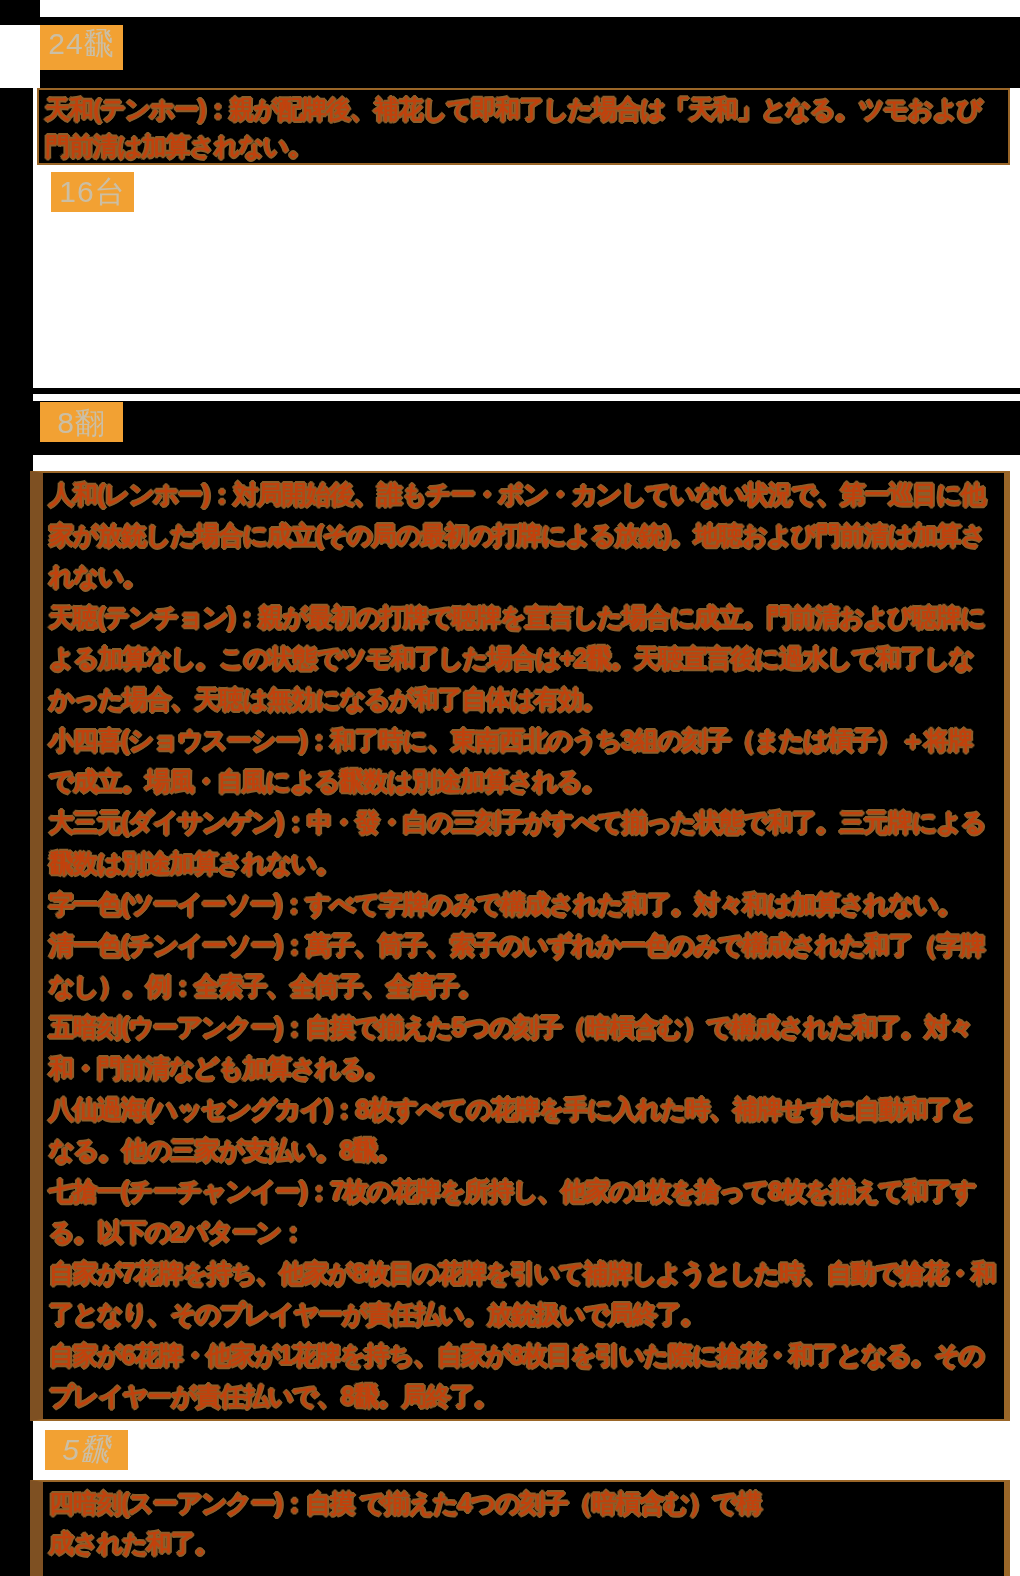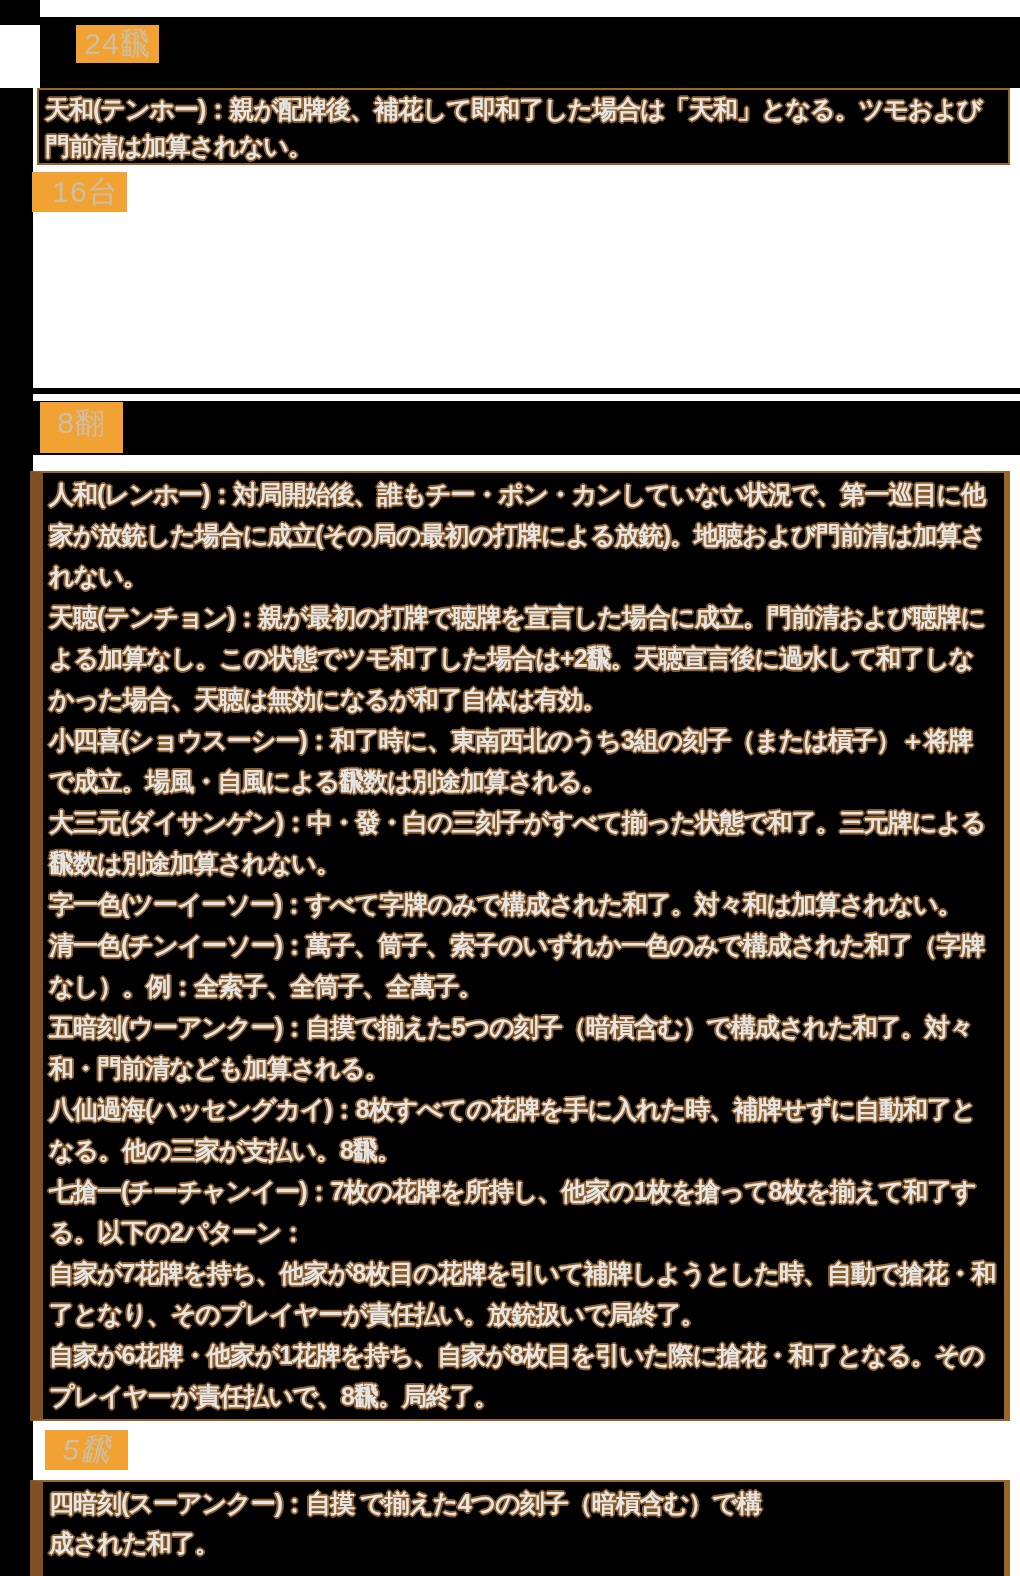--- a/index.html
+++ b/index.html
@@ -18,30 +18,30 @@
   .gap-16{left:33px;top:165px;width:987px;height:60px;}
   .strip-8{left:33px;top:394px;width:987px;height:7px;}
   .gap-5{left:33px;top:1405px;width:987px;height:75px;}
 
   
   .fan-label{
     position:absolute;width:83px;height:40px;background:#F2A133;
     color:#CBBFA6;font-size:30px;font-weight:400;line-height:40px;
     text-align:center;letter-spacing:1px;
   }
-  .fl-24{left:40px;top:25px;height:38px;line-height:38px;margin-left:36px;}
-  .fl-16{left:32px;top:172px;padding-left:12px;}
-  .fl-8{left:40px;top:402px;height:51px;line-height:42px;}
+  .fl-24{left:40px;top:25px;height:45px;line-height:38px;}
+  .fl-16{left:51px;top:172px;}
+  .fl-8{left:40px;top:402px;height:40px;line-height:42px;}
   .fl-5{left:45px;top:1430px;font-style:italic;}
 
   
   .rule-block{
     position:absolute;background:#000000;box-sizing:border-box;
     border:2px solid #9A6628;
-    color:#e5e5e5;font-weight:bold;font-size:25px;letter-spacing:-1px;
+    color:#c2410c;font-weight:bold;font-size:25px;letter-spacing:-1px;
     line-height:40px;white-space:pre-line;word-break:break-all;
     padding:1px 6px 0 6px;overflow:hidden;
     text-shadow:
       -2px 0 #8C5E2A, 2px 0 #8C5E2A, 0 -2px #8C5E2A, 0 2px #8C5E2A,
       -1px -1px #8C5E2A, 1px -1px #8C5E2A, -1px 1px #8C5E2A, 1px 1px #8C5E2A;
   }
   .rb-1{left:37px;top:88px;width:973px;height:77px;line-height:37px;}
   .rb-2{left:30px;top:225px;width:980px;height:163px;
         border-left:13px solid #7E5022;border-right:13px solid #9A6628;}
   .rb-3{left:30px;top:455px;width:980px;height:950px;line-height:41px;

